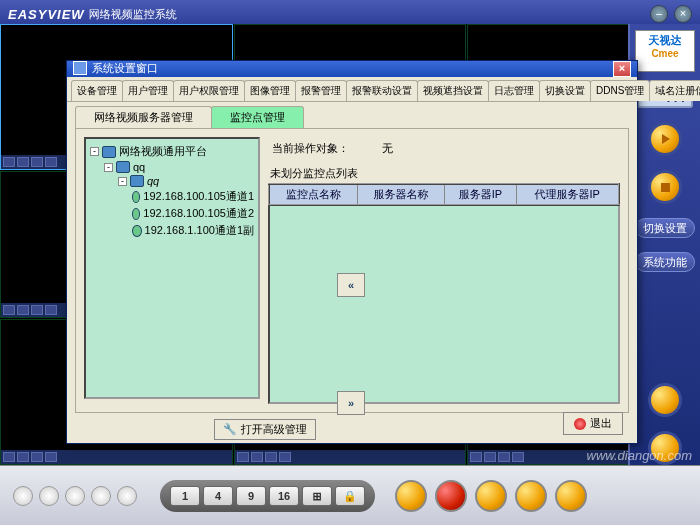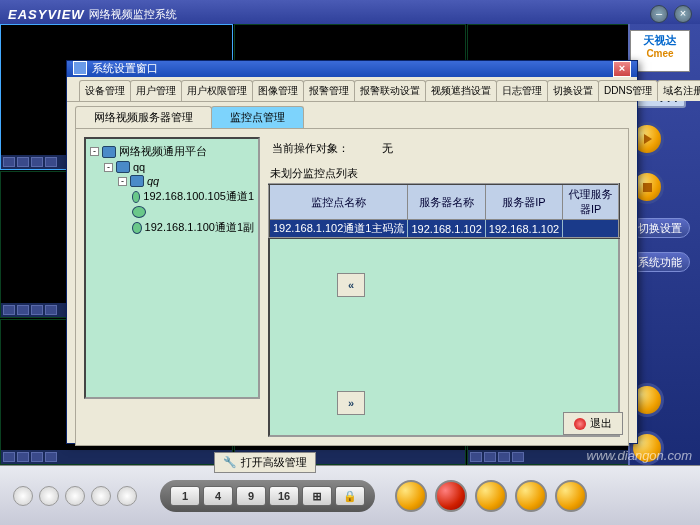--- a/index.html
+++ b/index.html
@@ -7,21 +7,21 @@
 .app-header{height:28px;background:linear-gradient(#4a5bb5,#2a3b95);display:flex;align-items:center;padding:0 8px;color:#fff}
 .app-logo{font-style:italic;font-weight:bold;font-size:13px;letter-spacing:1px}
 .app-title{margin-left:4px}
 .header-btns{margin-left:auto;display:flex;gap:6px}
 .header-btn{width:18px;height:18px;border-radius:50%;background:radial-gradient(#8ab,#567);border:1px solid #345;color:#fff;text-align:center;line-height:14px;cursor:pointer}
 .video-area{position:absolute;top:24px;left:0;right:0;bottom:60px;background:#000;display:grid;grid-template-columns:repeat(3,1fr);grid-template-rows:repeat(3,1fr);gap:1px}
 .video-cell{background:#000;border:1px solid #0a4020;position:relative}
 .video-cell.active{border-color:#4af}
 .cell-footer{position:absolute;bottom:0;left:0;right:0;height:14px;background:#1a2a5a;display:flex;gap:2px;align-items:center;padding:0 2px}
 .cell-ctrl{width:12px;height:10px;background:#3a4a8a;border:1px solid #5a6aaa}
-.right-panel{position:absolute;top:24px;right:0;bottom:60px;width:72px;background:linear-gradient(#3a4ba5,#1a2b75);border-left:2px solid #5a6bb5;display:flex;flex-direction:column;padding-top:6px;gap:14px}
+.right-panel{position:absolute;top:24px;right:0;bottom:60px;width:72px;background:linear-gradient(#3a4ba5,#1a2b75);border-left:2px solid #5a6bb5;display:flex;flex-direction:column;align-items:center;padding-top:6px;gap:14px}
 .brand-box{width:60px;height:42px;background:#fff;border:1px solid #888;text-align:center;padding:2px;font-size:12px}
 .brand-box .l1{color:#06c;font-weight:bold}
 .brand-box .l2{color:#d80;font-weight:bold;font-size:10px}
 .clock-box{width:56px;height:22px;background:#c8d8f0;border:2px solid #8898c0;border-radius:3px;color:#234;font-weight:bold;text-align:right;padding:2px 6px;font-size:13px}
 .round-btn{width:34px;height:34px;border-radius:50%;background:radial-gradient(circle at 30% 30%,#ffe680,#f0a000 60%,#b07000);border:3px solid #3a4b95;cursor:pointer;display:flex;align-items:center;justify-content:center}
 .round-btn .tri{width:0;height:0;border-left:8px solid #b06000;border-top:5px solid transparent;border-bottom:5px solid transparent;margin-left:2px}
 .round-btn .sq{width:9px;height:9px;background:#b06000}
 .side-label{width:60px;height:20px;background:linear-gradient(#5a6bc5,#3a4b95);border:1px solid #7a8bd5;border-radius:10px;color:#fff;text-align:center;line-height:18px;cursor:pointer}
 .bottom-bar{position:absolute;bottom:0;left:0;right:0;height:60px;background:linear-gradient(#e8eaf0,#c8cad8);display:flex;align-items:center;padding:0 10px;border-top:1px solid #888}
 .bottom-circle{width:20px;height:20px;border-radius:50%;background:radial-gradient(#fff,#ccc);border:1px solid #999;margin:0 3px}
@@ -29,25 +29,25 @@
 .layout-btn{width:30px;height:20px;background:linear-gradient(#f8f8f8,#d0d0d0);border:1px solid #666;border-radius:3px;color:#333;font-weight:bold;text-align:center;line-height:18px;cursor:pointer}
 .play-group{display:flex;gap:8px}
 .play-btn{width:32px;height:32px;border-radius:50%;background:radial-gradient(circle at 30% 30%,#ffe680,#f0a000 60%,#b07000);border:2px solid #888;cursor:pointer;display:flex;align-items:center;justify-content:center}
 .play-btn.red{background:radial-gradient(circle at 30% 30%,#ff8080,#d02000 60%,#900000)}
 .watermark{position:absolute;right:8px;bottom:62px;color:rgba(255,255,255,.6);font-size:13px;font-style:italic}
 
 .dialog{position:absolute;left:66px;top:60px;width:572px;height:384px;background:#ece9d8;border:1px solid #0a246a;box-shadow:2px 2px 8px rgba(0,0,0,.5);display:flex;flex-direction:column}
 .titlebar{height:22px;background:linear-gradient(#3b6bd8,#1a4bb8);color:#fff;display:flex;padding:0 6px}
 .titlebar-icon{width:14px;height:14px;background:#6a9ae8;border:1px solid #fff;margin-right:5px}
 .titlebar-x{margin-left:auto;width:18px;height:16px;background:linear-gradient(#e88,#c44);border:1px solid #fff;color:#fff;text-align:center;line-height:12px;font-weight:bold;cursor:pointer}
-.main-tabs{display:flex;background:#ece9d8;padding:3px 12px 0;border-bottom:1px solid #aca899;gap:0}
+.main-tabs{display:flex;background:#ece9d8;padding:3px 4px 0;border-bottom:1px solid #aca899;gap:0}
 .main-tab{padding:3px 5px;border:1px solid #aca899;border-bottom:none;background:#ece9d8;border-radius:3px 3px 0 0;margin-right:-1px;cursor:pointer;white-space:nowrap;font-size:10px}
 .sub-tabs{display:flex;padding:4px 8px 0;gap:0}
 .sub-tab{padding:3px 18px;border:1px solid #aca899;border-bottom:none;background:#ece9d8;border-radius:3px 3px 0 0;margin-right:-1px;cursor:pointer}
-.sub-tab.active{background:#7dd3fc;position:relative;z-index:2}
+.sub-tab.active{background:#86efac;position:relative;z-index:2}
 .content{flex:1;margin:0 8px 36px;border:1px solid #aca899;background:#ece9d8;position:relative;padding:8px;display:flex;gap:8px}
 .tree-box{width:176px;height:262px;background:#b8e8d0;border:2px inset #999;overflow:auto;padding:4px}
 .tree-node{white-space:nowrap;padding:1px 0;cursor:pointer;display:flex;align-items:center}
 .tree-exp{display:inline-block;width:9px;height:9px;border:1px solid #888;text-align:center;line-height:7px;font-size:9px;margin-right:3px;background:#fff}
 .tree-ico{display:inline-block;width:14px;height:12px;background:#4a8ac8;border:1px solid #246;margin-right:3px;border-radius:2px}
 .tree-ico.leaf{background:#6ac88a;border-radius:50%}
 .i1{margin-left:14px}.i2{margin-left:28px}.i3{margin-left:42px}
 .adv-btn{position:absolute;left:138px;bottom:-28px;padding:2px 8px;border:1px solid #888;background:#ece9d8;cursor:pointer;display:flex;align-items:center;gap:4px}
 .right-area{flex:1;display:flex;flex-direction:column}
 .cur-obj{padding:4px}
@@ -235,20 +235,21 @@
             <span class="tree-exp">-</span>
             <span class="tree-ico"></span>
             <span style="font-style: italic;">qq</span>
           </div>
           <div class="tree-node i3">
             <span class="tree-ico leaf"></span>
             <span>192.168.100.105通道1</span>
           </div>
           <div class="tree-node i3">
             <span class="tree-ico leaf"></span>
+            <span>192.168.100.105通道2</span>
           </div>
           <div class="tree-node i3">
             <span class="tree-ico leaf"></span>
             <span>192.168.1.100通道1副</span>
           </div>
         </div>
     </div>
     <div class="right-area">
       <div class="cur-obj">
         <span>当前操作对象：</span>
@@ -259,26 +260,20 @@
         <table class="grid">
           <thead>
               <tr id="grid-head">
                 <th>监控点名称</th>
                 <th>服务器名称</th>
                 <th>服务器IP</th>
                 <th>代理服务器IP</th>
               </tr>
             </thead>
           <tbody id="grid-body">
-              <tr class="sel">
-                <td>192.168.1.102通道1主码流</td>
-                <td>192.168.1.102</td>
-                <td>192.168.1.102</td>
-                <td></td>
-              </tr>
             </tbody>
         </table>
         <div class="grid-body"></div>
       </div>
     </div>
     <div class="adv-btn">
       <span>🔧</span>
       <span>打开高级管理</span>
     </div>
   </div>

